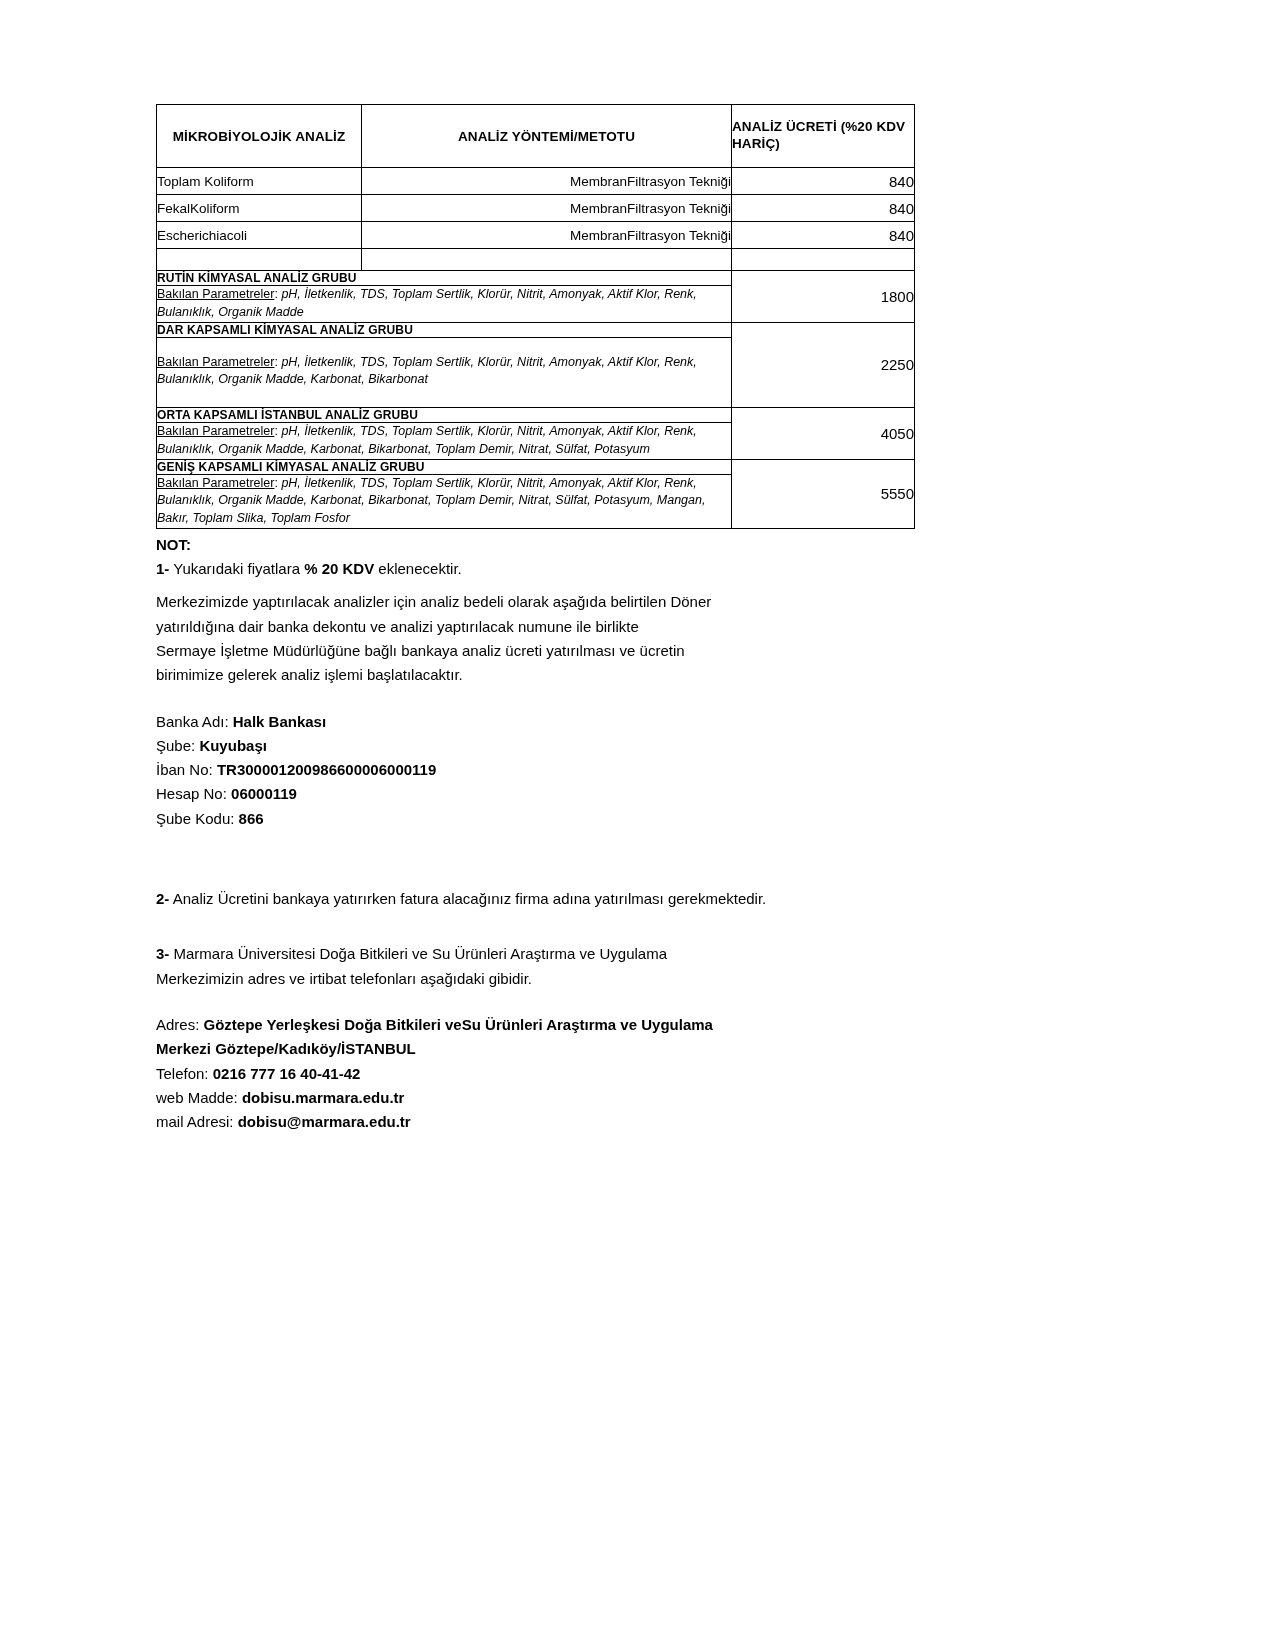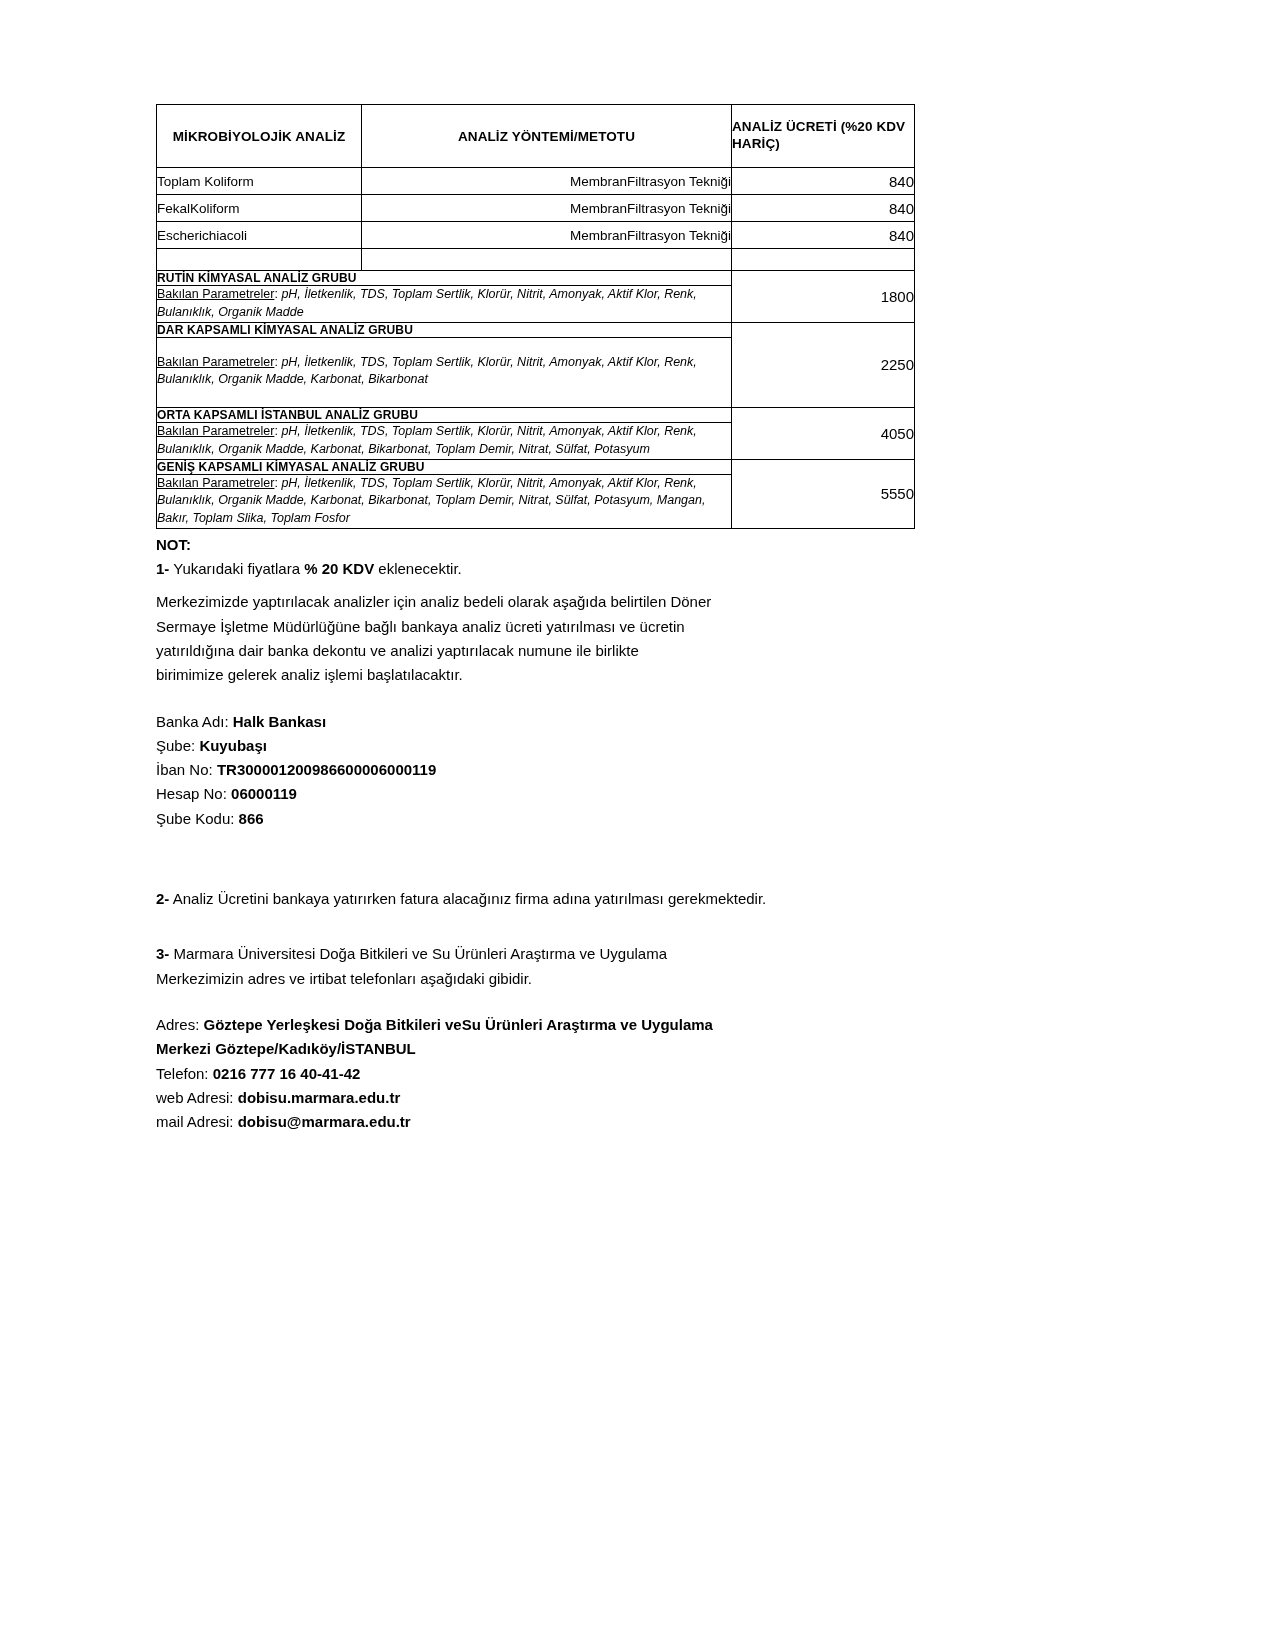--- a/index.html
+++ b/index.html
@@ -192,22 +192,22 @@
 
     <div class="notes">
 
       <p class="not-head note-line">NOT:</p>
 
       <p class="note-line"><span class="b">1-</span> <span>Yukarıdaki fiyatlara </span><span class="b">% 20 KDV</span><span> eklenecektir.</span></p>
 
       <div class="spacer-sm"></div>
 
       <p class="note-line">Merkezimizde yaptırılacak analizler için analiz bedeli olarak aşağıda belirtilen Döner</p>
+      <p class="note-line">yatırıldığına dair banka dekontu ve analizi yaptırılacak numune ile birlikte</p>
       <p class="note-line">Sermaye İşletme Müdürlüğüne bağlı bankaya analiz ücreti yatırılması ve ücretin</p>
-      <p class="note-line">yatırıldığına dair banka dekontu ve analizi yaptırılacak numune ile birlikte</p>
       <p class="note-line">birimimize gelerek analiz işlemi başlatılacaktır.</p>
 
       <div class="spacer-md"></div>
 
       <div class="bank-block">
         <p class="note-line"><span>Banka Adı:</span> <span class="b">Halk Bankası</span></p>
         <p class="note-line"><span>Şube:</span> <span class="b">Kuyubaşı</span></p>
         <p class="note-line"><span>İban No:</span> <span class="b">TR300001200986600006000119</span></p>
         <p class="note-line"><span>Hesap No:</span> <span class="b">06000119</span></p>
         <p class="note-line"><span>Şube Kodu:</span> <span class="b">866</span></p>
@@ -223,19 +223,19 @@
 
       <p class="note-line"><span class="b">3-</span> <span>Marmara Üniversitesi Doğa Bitkileri ve Su Ürünleri Araştırma ve Uygulama</span></p>
       <p class="note-line">Merkezimizin adres ve irtibat telefonları aşağıdaki gibidir.</p>
 
       <div class="spacer-md"></div>
 
       <div class="addr-block">
         <p class="note-line"><span>Adres:</span> <span class="b">Göztepe Yerleşkesi Doğa Bitkileri veSu Ürünleri Araştırma ve Uygulama</span></p>
         <p class="note-line b">Merkezi Göztepe/Kadıköy/İSTANBUL</p>
         <p class="note-line"><span>Telefon:</span> <span class="b">0216 777 16 40-41-42</span></p>
-        <p class="note-line"><span>web Adresi:</span> <span class="b">dobisu.marmara.edu.tr</span></p>
+        <p class="note-line"><span>web Madde:</span> <span class="b">dobisu.marmara.edu.tr</span></p>
         <p class="note-line"><span>mail Adresi:</span> <span class="b">dobisu@marmara.edu.tr</span></p>
       </div>
 
     </div>
   </div>
 </div>
 
 </body></html>

